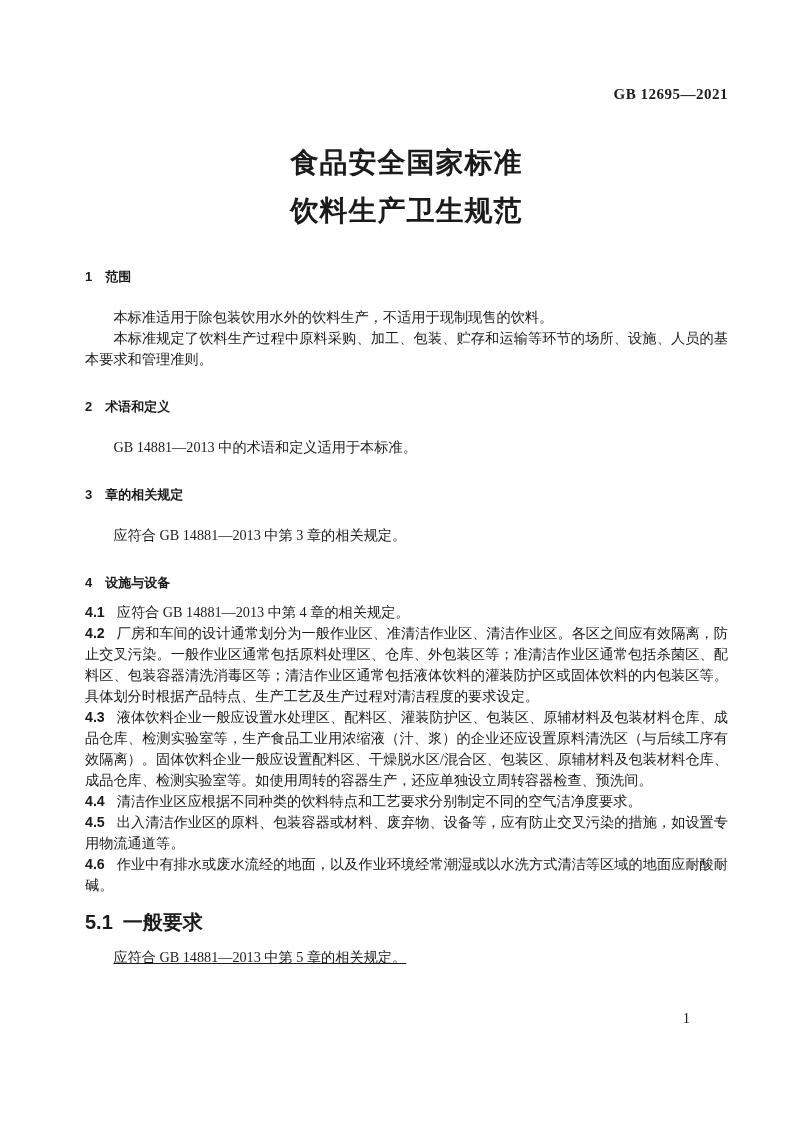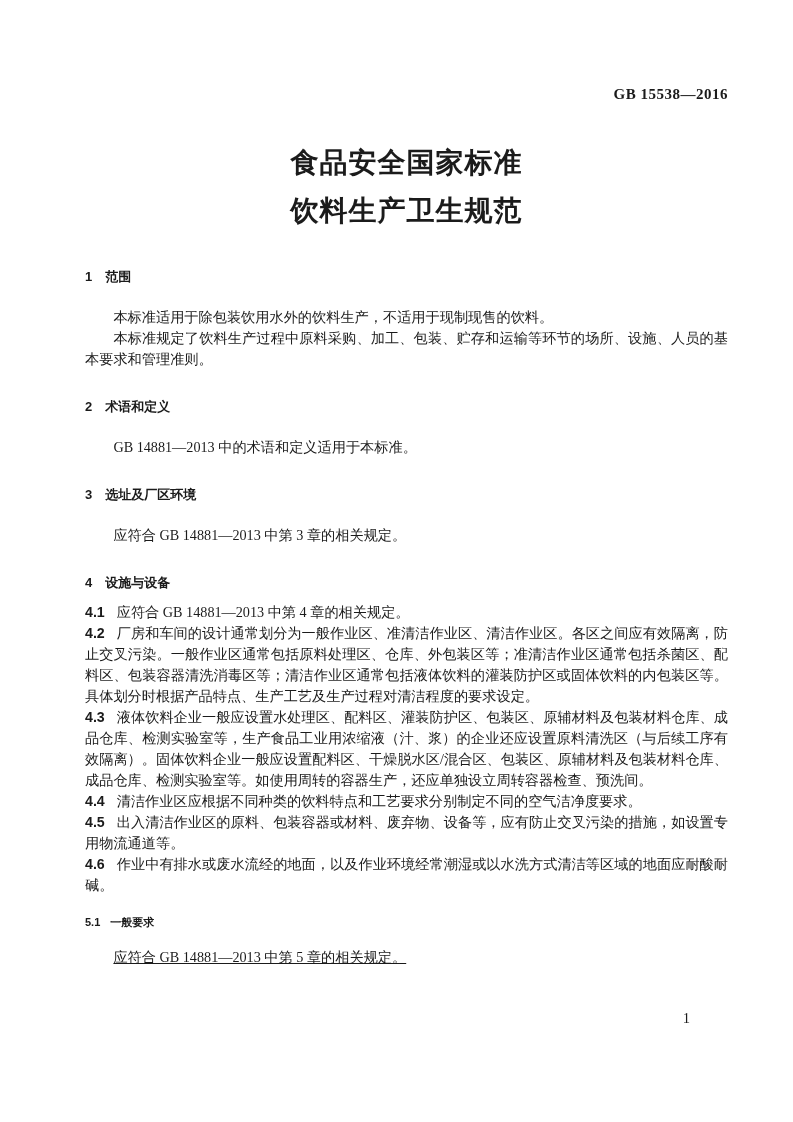--- a/index.html
+++ b/index.html
@@ -59,51 +59,51 @@
   .clause-num {
     font-family: "Liberation Sans", "DejaVu Sans", sans-serif;
     font-weight: 700;
     margin-right: 12px;
   }
   .para + .heading, .clause + .heading { margin-top: 26px; }
   .subheading {
     margin: 16px 0 0;
     font-family: "Liberation Sans", "DejaVu Sans", sans-serif;
     font-weight: 700;
-    font-size: 11px;
+    font-size: 20px;
     line-height: 21px;
   }
   .subheading .clause-num { margin-right: 10px; }
   .subheading + .para { margin-top: 14px; text-decoration: underline; }
   .page-number {
     position: absolute;
     top: 1010px;
     right: 103px;
     font-size: 14.5px;
     line-height: 16px;
   }
 </style>
 </head>
 <body>
 
 <div class="page">
 
-  <div class="doc-number">GB 15538—2016</div>
+  <div class="doc-number">GB 12695—2021</div>
 
   <div class="title">食品安全国家标准</div>
   <div class="title title-2">饮料生产卫生规范</div>
 
   <h2 class="heading heading-first"><span class="h-num">1</span><span>范围</span></h2>
   <p class="para">本标准适用于除包装饮用水外的饮料生产，不适用于现制现售的饮料。</p>
   <p class="para">本标准规定了饮料生产过程中原料采购、加工、包装、贮存和运输等环节的场所、设施、人员的基本要求和管理准则。</p>
 
   <h2 class="heading"><span class="h-num">2</span><span>术语和定义</span></h2>
   <p class="para">GB 14881—2013 中的术语和定义适用于本标准。</p>
 
-  <h2 class="heading"><span class="h-num">3</span><span>选址及厂区环境</span></h2>
+  <h2 class="heading"><span class="h-num">3</span><span>章的相关规定</span></h2>
   <p class="para">应符合 GB 14881—2013 中第 3 章的相关规定。</p>
 
   <h2 class="heading"><span class="h-num">4</span><span>设施与设备</span></h2>
   <p class="clause"><span class="clause-num">4.1</span><span>应符合 GB 14881—2013 中第 4 章的相关规定。</span></p>
   <p class="clause"><span class="clause-num">4.2</span><span>厂房和车间的设计通常划分为一般作业区、准清洁作业区、清洁作业区。各区之间应有效隔离，防止交叉污染。一般作业区通常包括原料处理区、仓库、外包装区等；准清洁作业区通常包括杀菌区、配料区、包装容器清洗消毒区等；清洁作业区通常包括液体饮料的灌装防护区或固体饮料的内包装区等。具体划分时根据产品特点、生产工艺及生产过程对清洁程度的要求设定。</span></p>
   <p class="clause"><span class="clause-num">4.3</span><span>液体饮料企业一般应设置水处理区、配料区、灌装防护区、包装区、原辅材料及包装材料仓库、成品仓库、检测实验室等，生产食品工业用浓缩液（汁、浆）的企业还应设置原料清洗区（与后续工序有效隔离）。固体饮料企业一般应设置配料区、干燥脱水区/混合区、包装区、原辅材料及包装材料仓库、成品仓库、检测实验室等。如使用周转的容器生产，还应单独设立周转容器检查、预洗间。</span></p>
   <p class="clause"><span class="clause-num">4.4</span><span>清洁作业区应根据不同种类的饮料特点和工艺要求分别制定不同的空气洁净度要求。</span></p>
   <p class="clause"><span class="clause-num">4.5</span><span>出入清洁作业区的原料、包装容器或材料、废弃物、设备等，应有防止交叉污染的措施，如设置专用物流通道等。</span></p>
   <p class="clause"><span class="clause-num">4.6</span><span>作业中有排水或废水流经的地面，以及作业环境经常潮湿或以水洗方式清洁等区域的地面应耐酸耐碱。</span></p>
 

